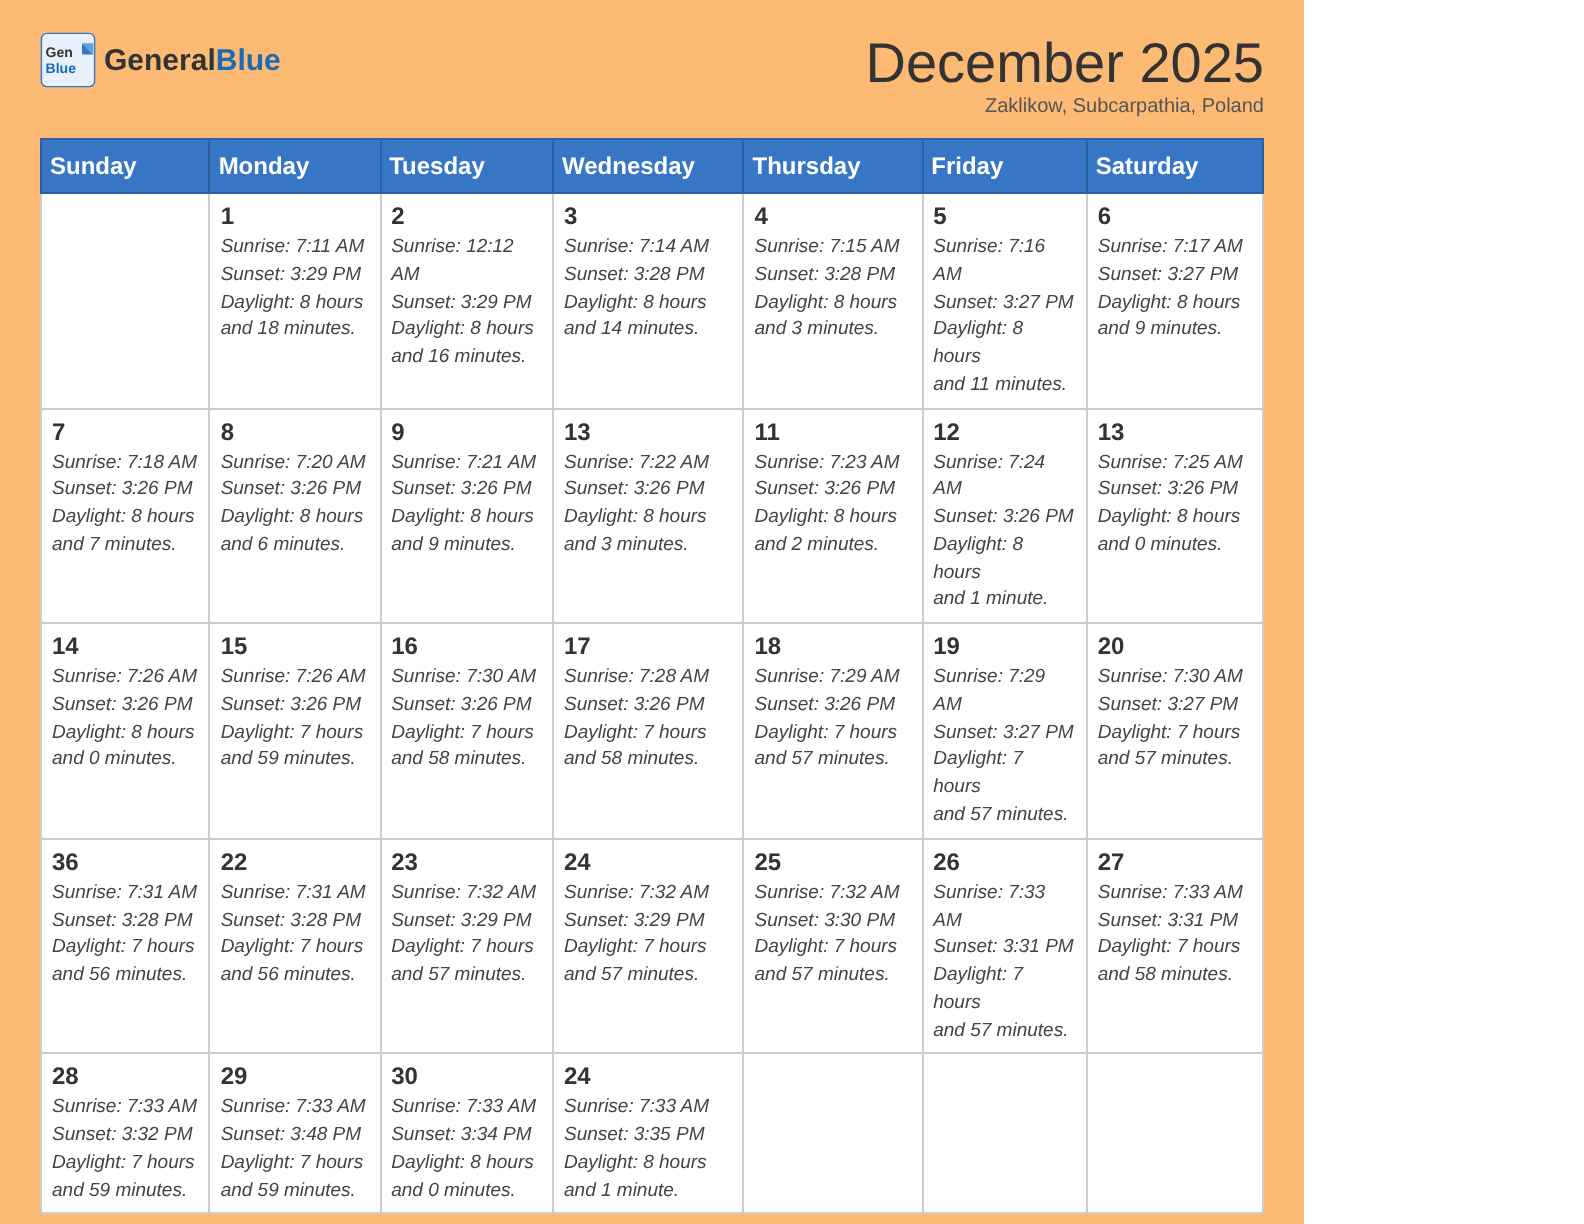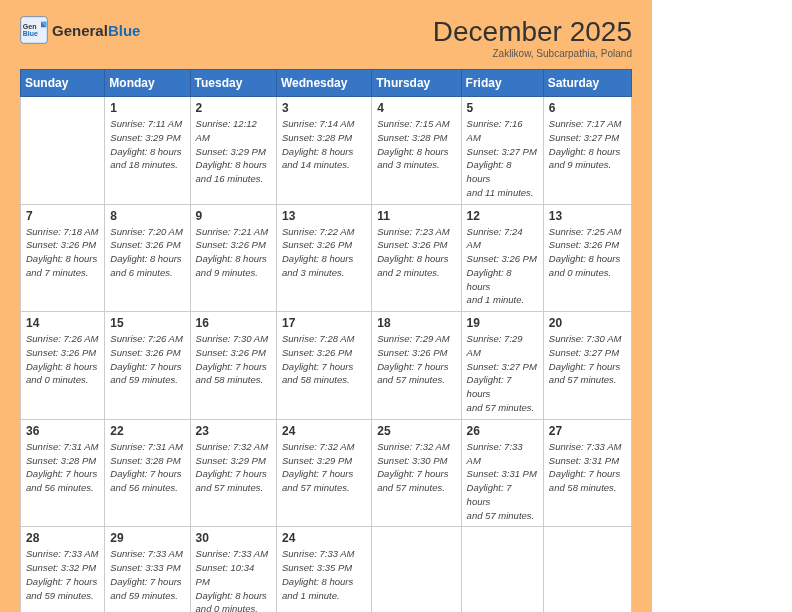--- a/index.html
+++ b/index.html
@@ -253,25 +253,25 @@
             <div class="day-info"><span>Sunrise: 7:33 AM</span><br><span>Sunset: 3:31 PM</span><br><span>Daylight: 7 hours</span><br><span>and 58 minutes.</span></div>
           </td>
         </tr>
         <tr class="week-row">
           <td>
             <div class="day-number">28</div>
             <div class="day-info"><span>Sunrise: 7:33 AM</span><br><span>Sunset: 3:32 PM</span><br><span>Daylight: 7 hours</span><br><span>and 59 minutes.</span></div>
           </td>
           <td>
             <div class="day-number">29</div>
-            <div class="day-info"><span>Sunrise: 7:33 AM</span><br><span>Sunset: 3:33 PM</span><br><span>Daylight: 7 hours</span><br><span>and 59 minutes.</span></div>
+            <div class="day-info"><span>Sunrise: 7:33 AM</span><br><span>Sunset: 3:48 PM</span><br><span>Daylight: 7 hours</span><br><span>and 59 minutes.</span></div>
           </td>
           <td>
             <div class="day-number">30</div>
-            <div class="day-info"><span>Sunrise: 7:33 AM</span><br><span>Sunset: 10:34 PM</span><br><span>Daylight: 8 hours</span><br><span>and 0 minutes.</span></div>
+            <div class="day-info"><span>Sunrise: 7:33 AM</span><br><span>Sunset: 3:34 PM</span><br><span>Daylight: 8 hours</span><br><span>and 0 minutes.</span></div>
           </td>
           <td>
             <div class="day-number">24</div>
             <div class="day-info"><span>Sunrise: 7:33 AM</span><br><span>Sunset: 3:35 PM</span><br><span>Daylight: 8 hours</span><br><span>and 1 minute.</span></div>
           </td>
           <td class="empty-cell"></td>
           <td class="empty-cell"></td>
           <td class="empty-cell"></td>
         </tr>
       </tbody>

